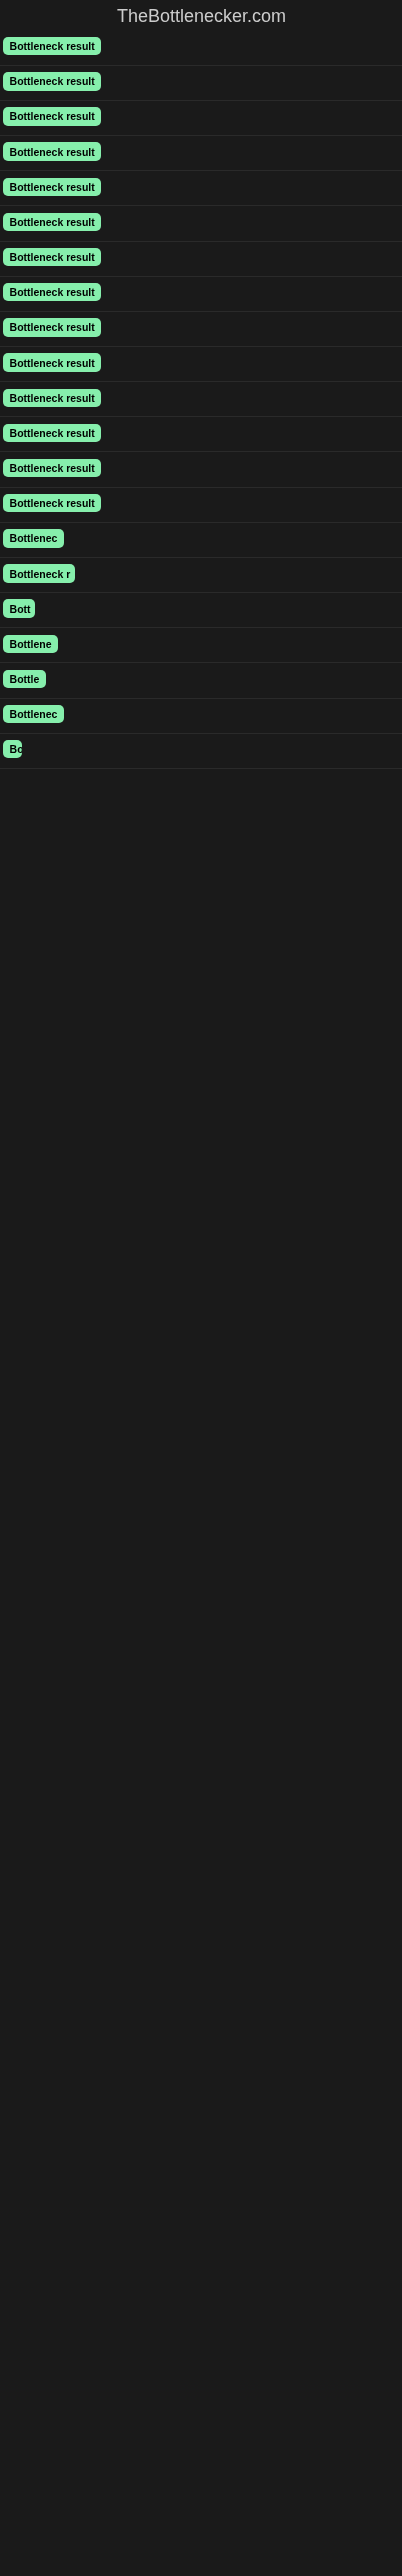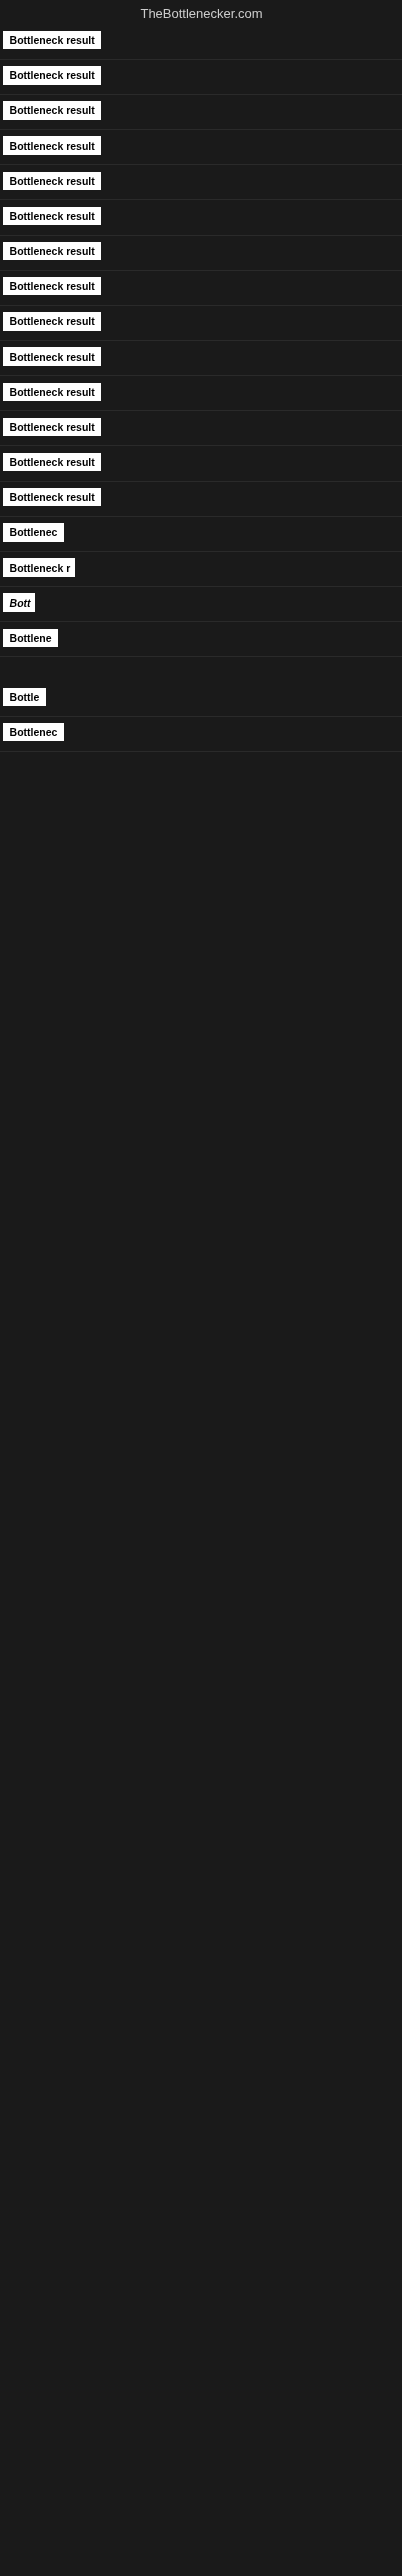--- a/index.html
+++ b/index.html
@@ -12,33 +12,33 @@
       width: 403px;
       min-height: 2576px;
       background-color: #1a1a1a;
       font-family: Arial, sans-serif;
       position: relative;
     }
 
     .site-title {
       text-align: center;
       color: #cccccc;
-      font-size: 13px;
+      font-size: 18px;
       padding: 6.4px 0 3.2px 0;
       font-weight: normal;
     }
 
     .bottleneck-label {
       display: inline-block;
-      background-color: #ffffff;
+      background-color: #86efac;
       color: #000000;
       font-size: 10.5px;
       font-weight: bold;
       padding: 3.2px 6.4px;
-      border-radius: 0;
+      border-radius: 5px;
       white-space: nowrap;
       overflow: hidden;
     }
 
     .result-row {
       padding: 6.4px 3.2px;
       border-bottom: 0.8px solid #2a2a2a;
     }
   </style>
 </head>
@@ -58,18 +58,19 @@
     <div class="result-row"><span class="bottleneck-label" style="max-width: 105px;">Bottleneck result</span></div>
     <div class="result-row"><span class="bottleneck-label" style="max-width: 105px;">Bottleneck result</span></div>
     <div class="result-row"><span class="bottleneck-label" style="max-width: 105px;">Bottleneck result</span></div>
     <div class="result-row"><span class="bottleneck-label" style="max-width: 105px;">Bottleneck result</span></div>
     <div class="result-row"><span class="bottleneck-label" style="max-width: 105px;">Bottleneck result</span></div>
     <div class="result-row"><span class="bottleneck-label" style="max-width: 105px;">Bottleneck result</span></div>
     <div class="result-row"><span class="bottleneck-label" style="max-width: 105px;">Bottleneck result</span></div>
     <div class="result-row"><span class="bottleneck-label" style="max-width: 105px;">Bottleneck result</span></div>
     <div class="result-row"><span class="bottleneck-label" style="max-width: 64px;">Bottlenec</span></div>
     <div class="result-row"><span class="bottleneck-label" style="max-width: 72px; text-align: center;">Bottleneck r</span></div>
-    <div class="result-row"><span class="bottleneck-label" style="max-width: 32px; font-style: italic;">Bott</span></div>
+    <div class="result-row"><span class="bottleneck-label" style="max-width: 32px;">Bott</span></div>
     <div class="result-row"><span class="bottleneck-label" style="max-width: 58px;">Bottlene</span></div>
-    <div class="result-row"><span class="bottleneck-label" style="max-width: 45px; margin-top: 24px;">Bottle</span></div>
+    <div class="result-row"><span class="bottleneck-label" style="max-width: 45px;">Bottle</span></div>
     <div class="result-row"><span class="bottleneck-label" style="max-width: 63px;">Bottlenec</span></div>
+    <div class="result-row"><span class="bottleneck-label" style="max-width: 19.3px;">Bo</span></div>
   </div>
 
 
 </body></html>

